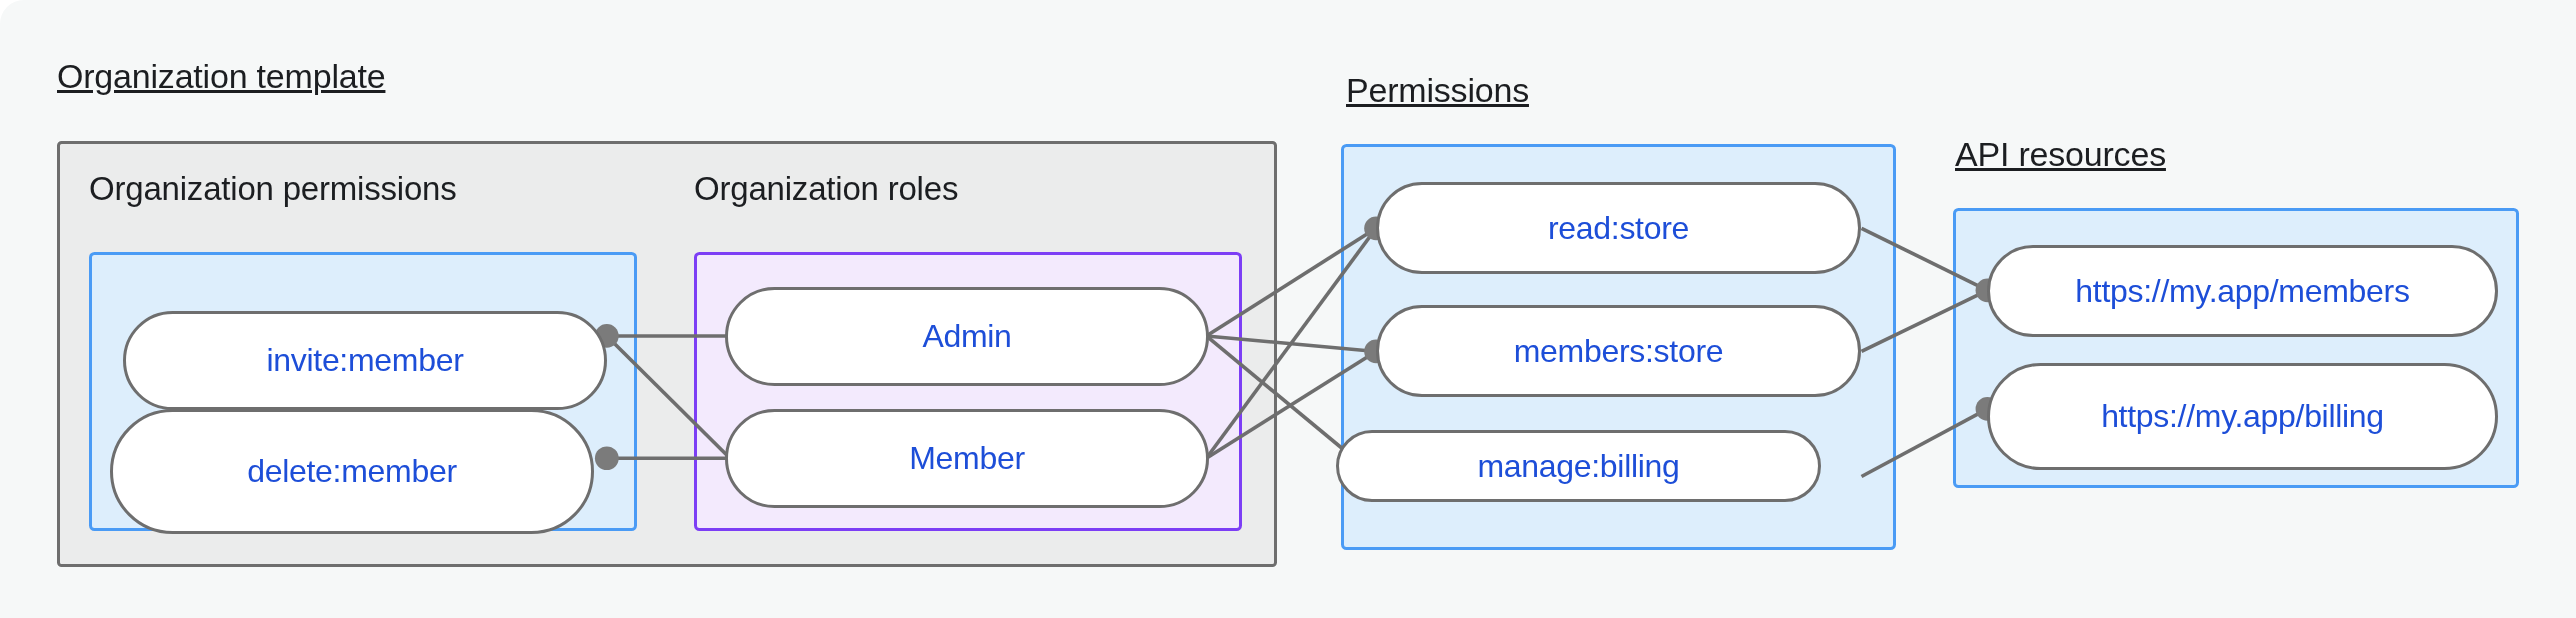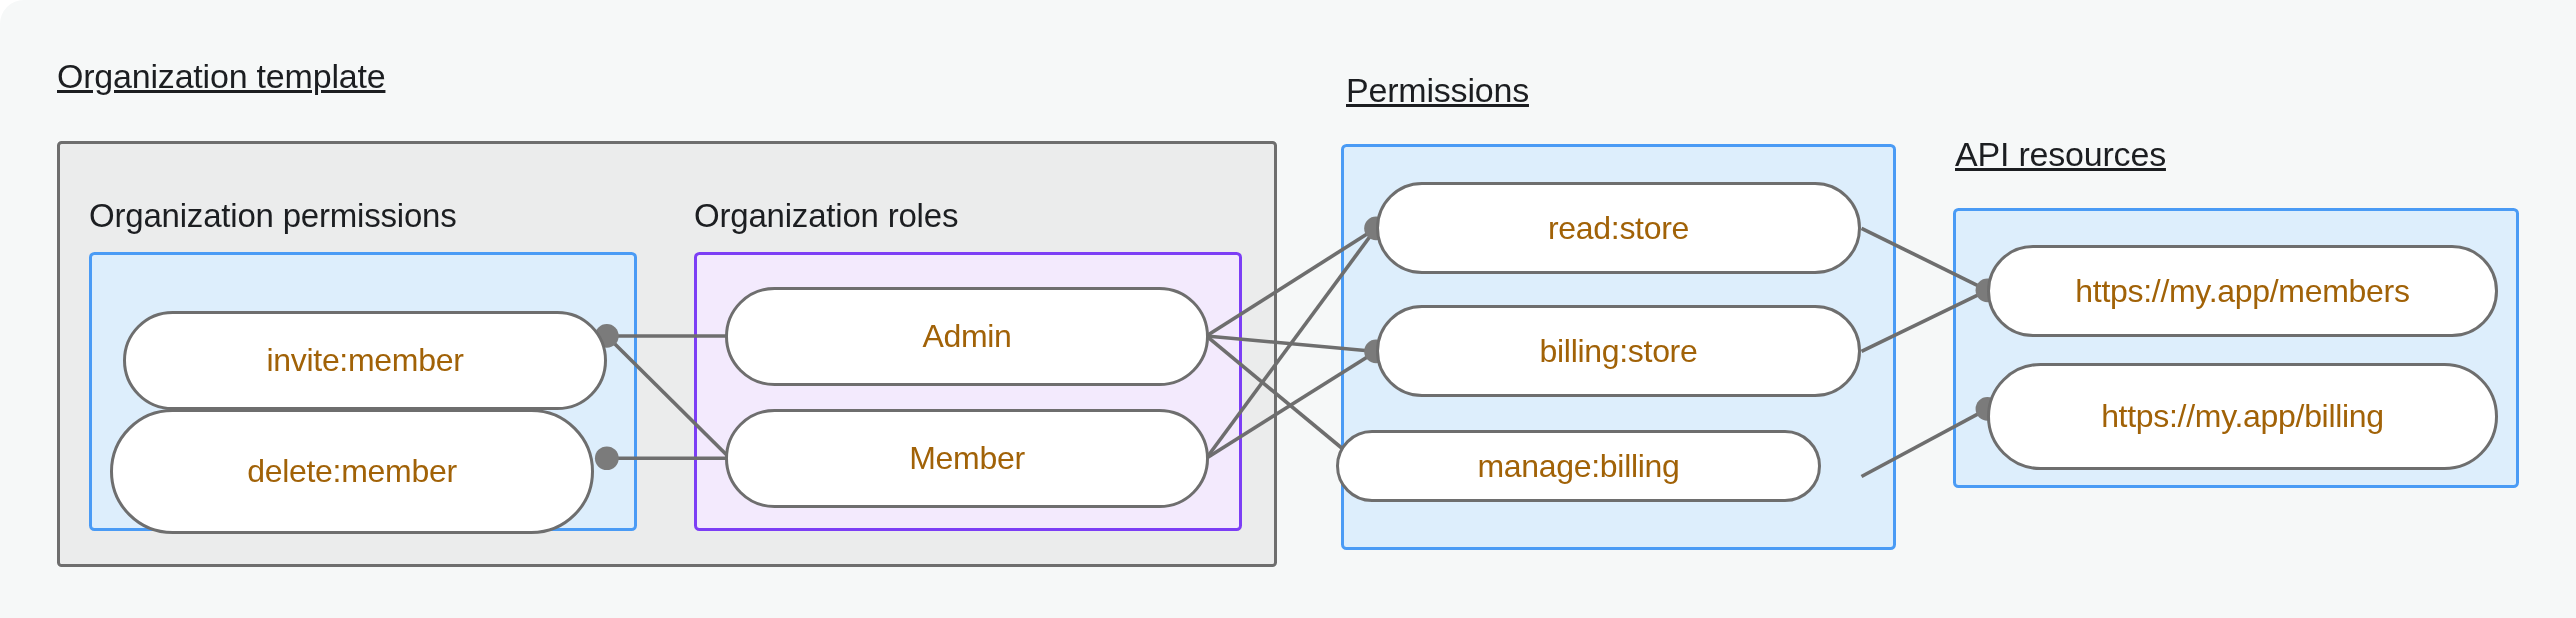--- a/index.html
+++ b/index.html
@@ -38,21 +38,20 @@
     z-index: 6;
     text-decoration: underline;
   }
   .sub-title {
     position: absolute;
     font-size: 33px;
     color: #1c1e21;
     letter-spacing: -0.2px;
     white-space: nowrap;
     z-index: 6;
-    margin-top: 27px;
   }
   .box {
     position: absolute;
     box-sizing: border-box;
     z-index: 1;
   }
   .box-gray {
     background: #ebecec;
     border: 3.7px solid #6e6e6e;
     border-radius: 4.6px;
@@ -70,21 +69,21 @@
   .pill {
     position: absolute;
     box-sizing: border-box;
     background: #ffffff;
     border: 3.7px solid #6e6e6e;
     border-radius: 912px;
     display: flex;
     align-items: center;
     justify-content: center;
     font-size: 32px;
-    color: #a16207;
+    color: #1d4ed8;
     letter-spacing: -0.3px;
     white-space: nowrap;
     z-index: 8;
   }
 </style>
 </head>
 <body>
 
 <div id="canvas">
 
@@ -139,21 +138,21 @@
   <div class="pill" style="left:123px; top:287px; width:484px; height:99px;margin-top:24px;">invite:member</div>
 
   <div class="pill" style="left:110px; top:409px; width:484px; height:125px;">delete:member</div>
 
   <div class="pill" style="left:725px; top:287px; width:484px; height:99px;">Admin</div>
 
   <div class="pill" style="left:725px; top:409px; width:484px; height:99px;">Member</div>
 
   <div class="pill" style="left:1376px; top:182px; width:485px; height:92px;">read:store</div>
 
-  <div class="pill" style="left:1376px; top:305px; width:485px; height:92px;">billing:store</div>
+  <div class="pill" style="left:1376px; top:305px; width:485px; height:92px;">members:store</div>
 
   <div class="pill" style="left:1336px; top:430px; width:485px; height:72px;">manage:billing</div>
 
   <div class="pill" style="left:1987px; top:245px; width:511px; height:92px;">https://my.app/members</div>
 
   <div class="pill" style="left:1987px; top:363px; width:511px; height:107px;">https://my.app/billing</div>
 
 </div>
 
 

